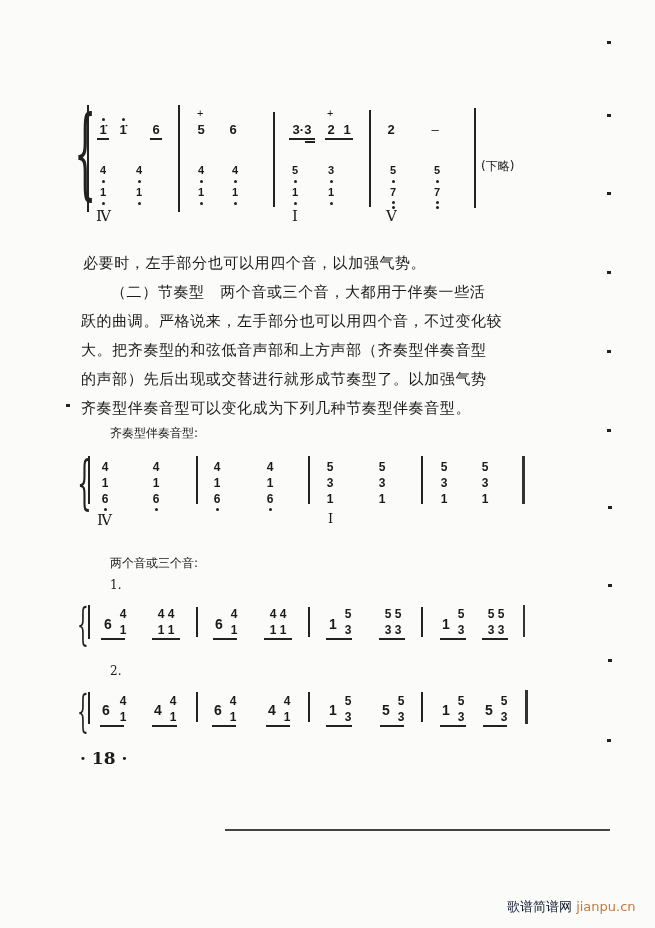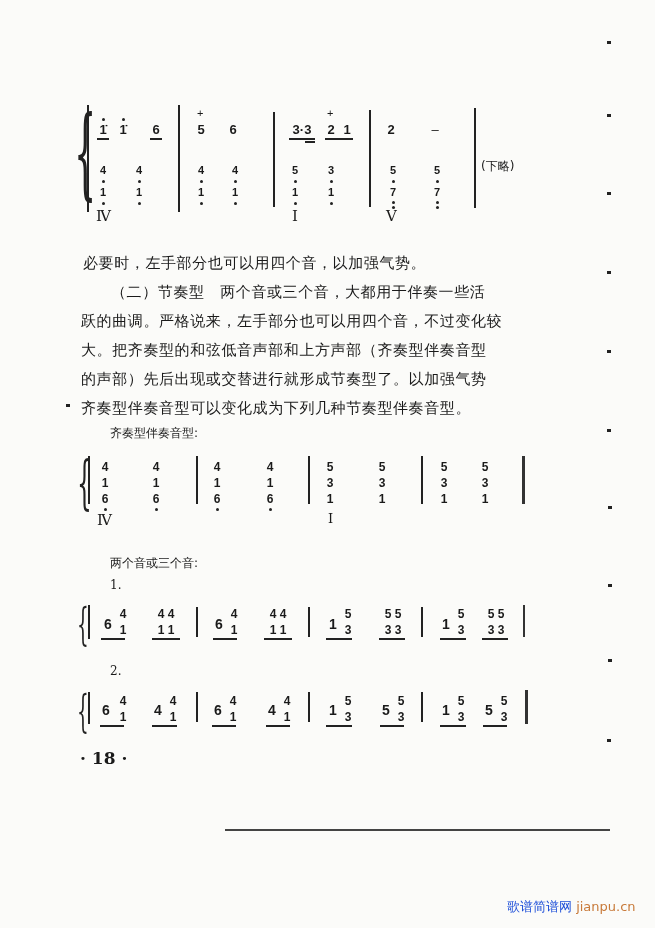--- a/index.html
+++ b/index.html
@@ -246,15 +246,15 @@
 <div class="speck" style="left:607px;top:192px"></div>
 <div class="speck" style="left:607px;top:271px"></div>
 <div class="speck" style="left:607px;top:350px"></div>
 <div class="speck" style="left:607px;top:429px"></div>
 <div class="speck" style="left:608px;top:506px"></div>
 <div class="speck" style="left:608px;top:584px"></div>
 <div class="speck" style="left:608px;top:659px"></div>
 <div class="speck" style="left:607px;top:739px"></div>
 
 <div class="abs" style="left:507px;top:898px;font-size:13px;font-family:'DejaVu Sans',sans-serif;">
-  <span style="color:#1d4ed8">歌谱简谱网</span>
+  <span style="color:#0f172a">歌谱简谱网</span>
   <span style="color:#c87a3a">jianpu.cn</span>
 </div>
 
 </body></html>

